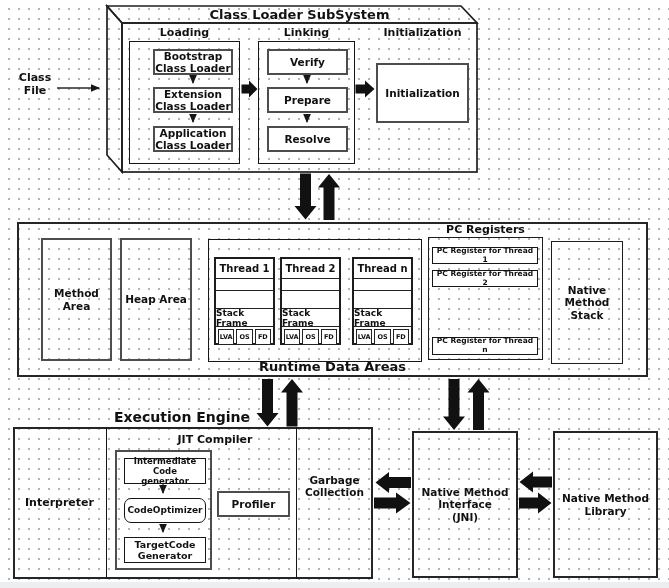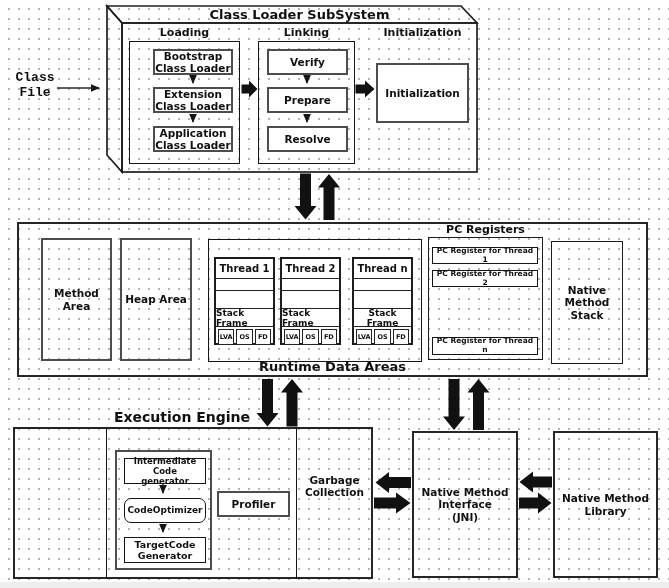--- a/index.html
+++ b/index.html
@@ -54,21 +54,21 @@
 
   <div class="lbl" style="left:258px;top:27px;width:97px;height:13px;font-size:11px;">Linking</div>
   <div class="box b1" style="left:258px;top:41px;width:97px;height:123px;"></div>
   <div class="box b2g wh" style="left:267px;top:49px;width:81px;height:26px;font-size:10.5px;">Verify</div>
   <div class="box b2g wh" style="left:267px;top:87px;width:81px;height:26px;font-size:10.5px;">Prepare</div>
   <div class="box b2g wh" style="left:267px;top:126px;width:81px;height:26px;font-size:10.5px;">Resolve</div>
 
   <div class="lbl" style="left:370px;top:27px;width:105px;height:13px;font-size:11px;">Initialization</div>
   <div class="box b2g wh" style="left:376px;top:63px;width:93px;height:60px;font-size:10.5px;">Initialization</div>
 
-  <div class="lbl" style="left:10px;top:70px;width:50px;height:30px;font-size:13px;font-family:Liberation Mono, monospace;">Class
+  <div class="lbl" style="left:10px;top:70px;width:50px;height:30px;font-size:11px;">Class
 File</div>
 
   <div class="box b2k" style="left:17px;top:222px;width:631px;height:155px;"></div>
   <div class="lbl" style="left:17px;top:360px;width:631px;height:14px;font-size:13px;">Runtime Data Areas</div>
 
   <div class="box b2g" style="left:41px;top:238px;width:71px;height:123px;font-size:10.5px;">Method
 Area</div>
   <div class="box b2g" style="left:120px;top:238px;width:72px;height:123px;font-size:10.5px;">Heap Area</div>
 
   <div class="box b1" style="left:208px;top:239px;width:214px;height:123px;"></div>
@@ -90,21 +90,21 @@
     <div class="trow" style="height:12px;"></div>
     <div class="trow" style="height:18px;"></div>
     <div class="trow" style="height:18px;font-size:9px;">Stack Frame</div>
     <div class="cells" style="margin-top:2px;">
       <div class="cell">LVA</div>
       <div class="cell">OS</div>
       <div class="cell">FD</div>
     </div>
   </div>
 
-  <div class="abs thread" style="left:352px;top:257px;width:61px;height:88px;box-sizing:border-box;text-align:center;">
+  <div class="abs thread" style="left:352px;top:257px;width:61px;height:88px;box-sizing:border-box;">
     <div class="trow" style="height:20px;font-size:10px;">Thread n</div>
     <div class="trow" style="height:12px;"></div>
     <div class="trow" style="height:18px;"></div>
     <div class="trow" style="height:18px;font-size:9px;">Stack Frame</div>
     <div class="cells" style="margin-top:2px;">
       <div class="cell">LVA</div>
       <div class="cell">OS</div>
       <div class="cell">FD</div>
     </div>
   </div>
@@ -117,21 +117,23 @@
 
   <div class="box b15" style="left:551px;top:241px;width:72px;height:123px;font-size:10.5px;">Native
 Method
 Stack</div>
 
   <div class="lbl" style="left:112px;top:409px;width:140px;height:16px;font-size:14px;">Execution Engine</div>
   <div class="box b2k" style="left:13px;top:427px;width:360px;height:152px;"></div>
   <div class="vdiv" style="left:106px;top:427px;height:152px;"></div>
   <div class="vdiv" style="left:296px;top:427px;height:152px;"></div>
 
+  <div class="lbl" style="left:13px;top:427px;width:93px;height:152px;font-size:11px;">Interpreter</div>
 
+  <div class="lbl" style="left:150px;top:434px;width:130px;height:13px;font-size:11px;">JIT Compiler</div>
   <div class="box b2g" style="left:115px;top:450px;width:97px;height:120px;"></div>
   <div class="box b1 wh" style="left:124px;top:458px;width:82px;height:26px;font-size:8.5px;">Intermediate Code
 generator</div>
   <div class="box b1 wh" style="left:124px;top:498px;width:82px;height:25px;font-size:9px;border-radius:7px;">CodeOptimizer</div>
   <div class="box b1 wh" style="left:124px;top:537px;width:82px;height:26px;font-size:9.5px;">TargetCode
 Generator</div>
   <div class="box b2g wh" style="left:217px;top:491px;width:73px;height:26px;font-size:10.5px;">Profiler</div>
 
   <div class="lbl" style="left:296px;top:465px;width:77px;height:42px;font-size:10.5px;">Garbage
 Collection</div>

